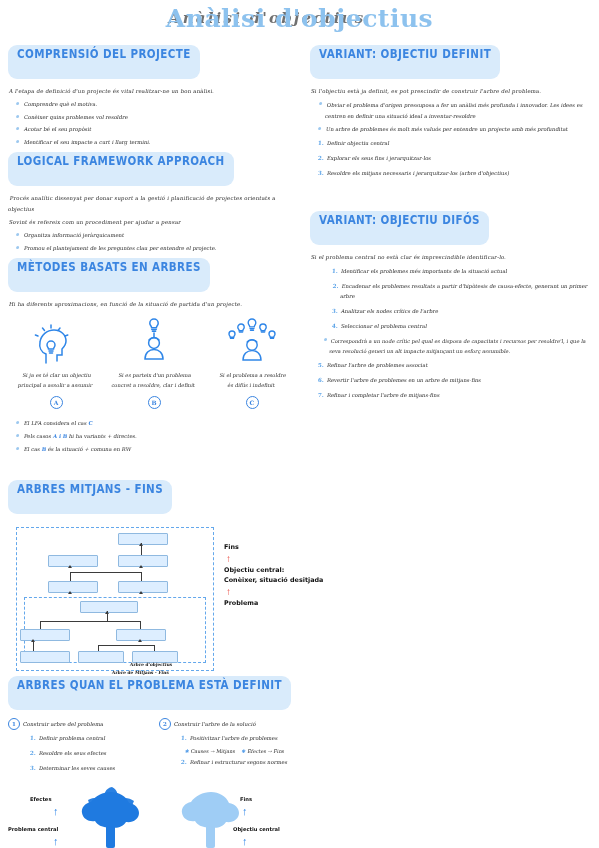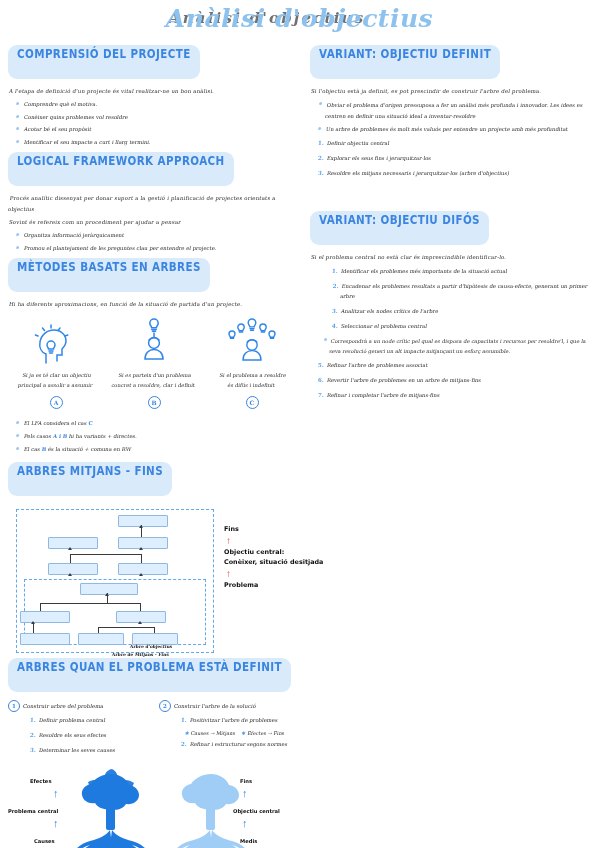--- a/index.html
+++ b/index.html
@@ -8,21 +8,21 @@
     font-family:"Liberation Sans", sans-serif;
     position:relative;overflow:hidden;
   }
   .page{position:relative;width:599px;height:848px;}
 
   
   .title-wrap{position:absolute;left:0;top:4px;width:599px;text-align:center;}
   .title{
     display:inline-block;position:relative;
     font-family:"DejaVu Serif", serif;
-    font-size:25px;font-style:italic;font-weight:bold;
+    font-size:25px;font-weight:bold;
     color:#8dc2ee;letter-spacing:.5px;
   }
   .title::after{
     content:attr(data-shadow);
     position:absolute;left:3px;top:5px;
     color:#3a3a3a;opacity:.72;
     font-size:15px;letter-spacing:2.2px;
     font-family:"DejaVu Serif", serif;font-style:italic;
     white-space:nowrap;z-index:-1;
   }
@@ -264,21 +264,21 @@
       </div>
     </div>
 
     <ul class="bul" style="margin-top:10px;">
       <li><span>El LFA considera el cas </span><span class="blue">C</span><span></span></li>
       <li><span>Pels casos </span><span class="blue">A i B</span><span> hi ha variants + directes.</span></li>
       <li><span>El cas </span><span class="blue">B</span><span> és la situació + comuna en RW</span></li>
     </ul>
 
     
-    <div class="sec-head" style="margin-top:4px;">ARBRES MITJANS - FINS</div>
+    <div class="sec-head" style="margin-top:22px;">ARBRES MITJANS - FINS</div>
 
     <div class="diagram">
       <div class="dashed-outer"></div>
       <div class="dashed-inner"></div>
 
       <div class="dbox" style="left:110px;top:8px;width:48px;height:10px;"></div>
       <div class="dline" style="left:133px;top:18px;width:1px;height:12px;"></div>
       <div class="darr" style="left:130.6px;top:18px;"></div>
 
       <div class="dbox" style="left:110px;top:30px;width:48px;height:10px;"></div>

